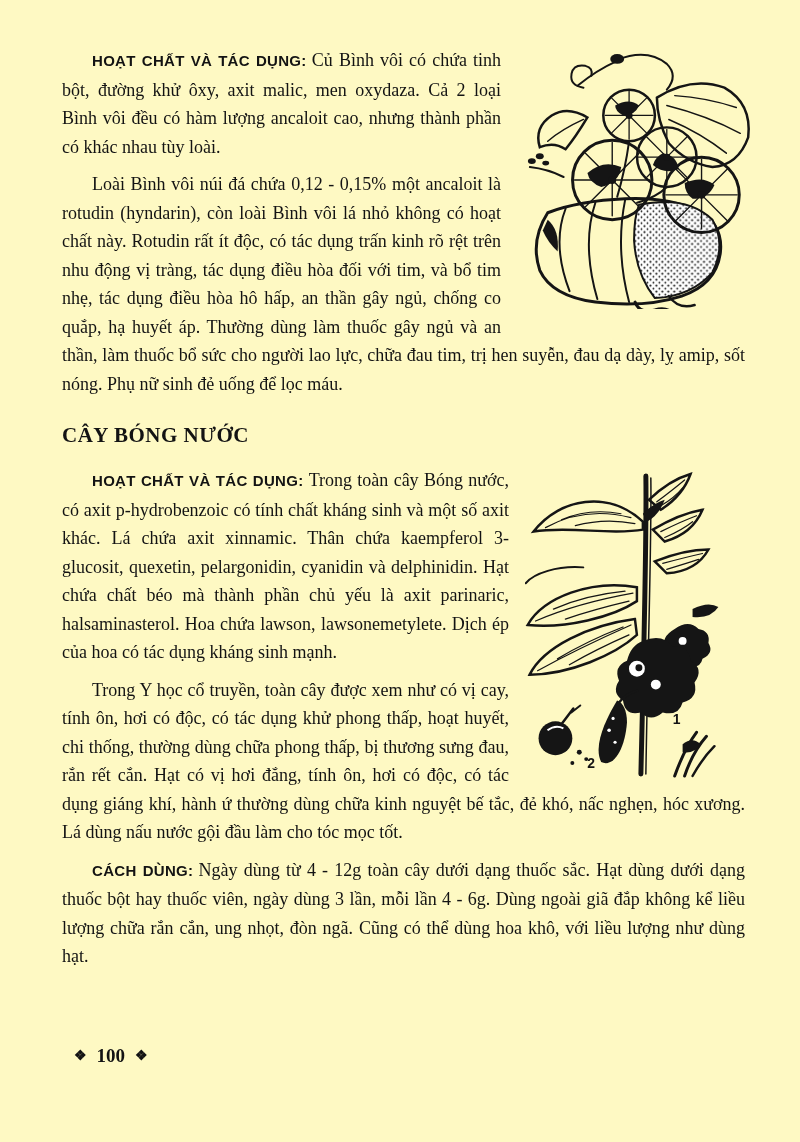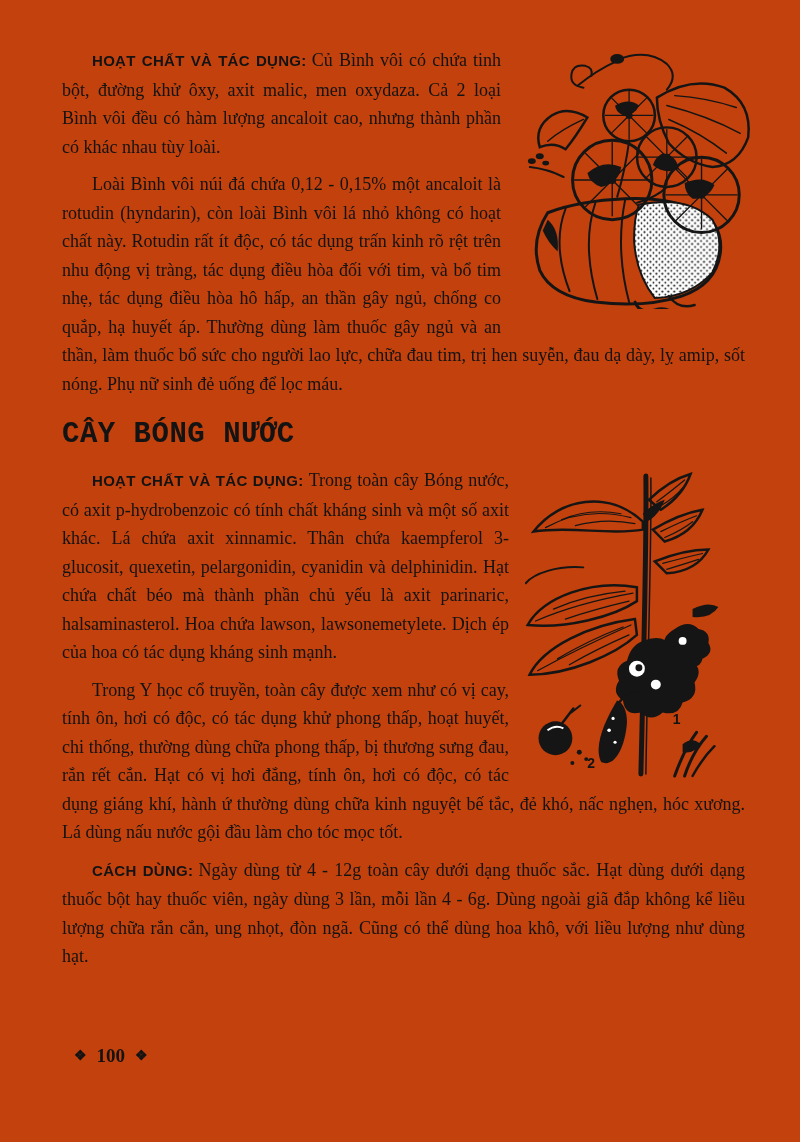--- a/index.html
+++ b/index.html
@@ -1,29 +1,29 @@
 <!DOCTYPE html>
 <html><head>
 <meta charset="utf-8">
 <style>
   html,body { margin:0; padding:0; background:#ffffff; }
   .page {
     position:relative; width:800px; height:1142px; overflow:hidden;
     box-sizing:border-box; padding:46px 55px 16px 62px;
     font-family:"Liberation Serif", serif; font-size:18px; line-height:28.5px;
-    color:#131313; background:#c2410c;
+    color:#131313; background:#fef9c3;
   }
   p { margin:0 0 9px 0; text-align:justify; text-indent:30px; }
   .runin {
     font-family:"Liberation Sans", sans-serif; font-weight:bold;
     font-size:15px; letter-spacing:0.3px; margin-right:0.35em;
   }
   h1.species-heading {
-    clear:both; font-family:Liberation Mono, monospace; font-weight:bold;
-    font-size:29px; line-height:34px; letter-spacing:0.5px;
+    clear:both; font-family:Liberation Serif, serif; font-weight:bold;
+    font-size:21px; line-height:34px; letter-spacing:0.5px;
     margin:20px 0 14px 0;
   }
   .intro { font-style:italic; word-spacing:2px; letter-spacing:0.3px; }
   .fig1 { float:right; width:250px; height:263px; margin:0 -22px 8px 16px; }
   .fig2 { float:right; width:198px; height:308px; margin:4px 22px 8px 16px; }
   svg .ln { stroke:#151515; fill:none; stroke-linecap:round; }
   svg .blob { fill:#151515; stroke:none; }
   svg .figlbl { font-family:"Liberation Sans", sans-serif; font-weight:bold; font-size:14px; fill:#131313; }
   .page-footer {
     position:absolute; left:74px; top:1042px;

